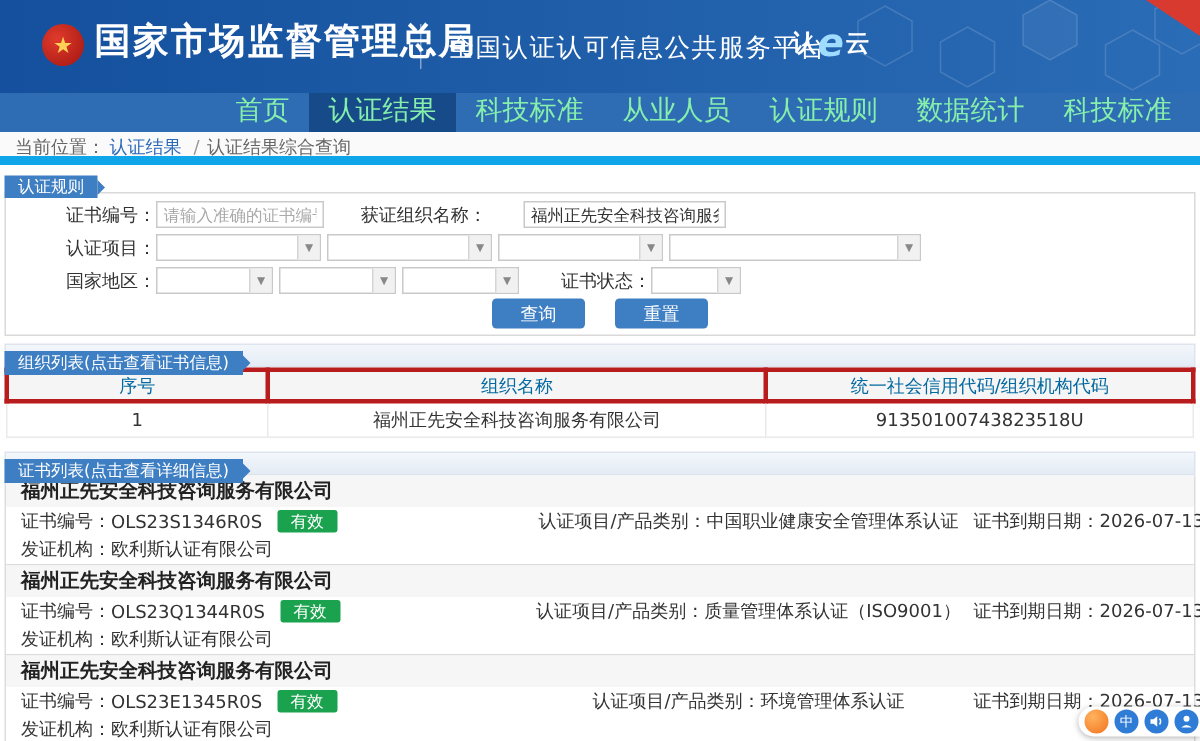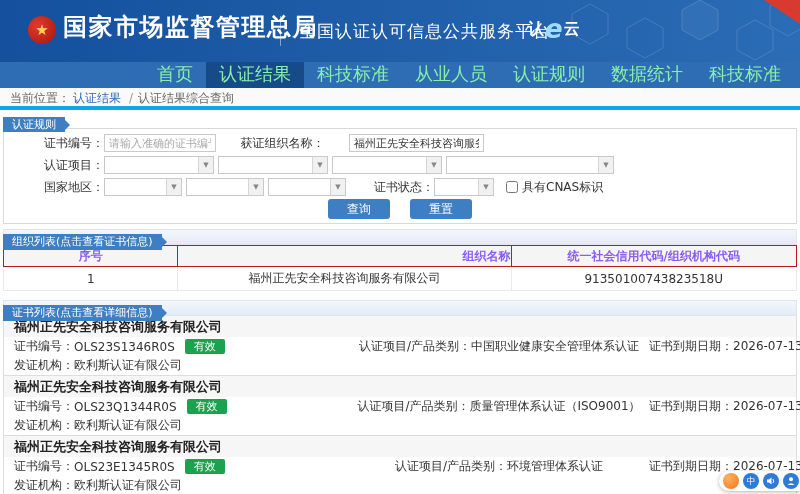--- a/index.html
+++ b/index.html
@@ -23,21 +23,21 @@
   .logo { position:absolute; left:528px; top:14px; display:flex; align-items:flex-end; color:#fff; z-index:2; }
   .logo .l-ren,.logo .l-yun { font-size:16px; font-weight:bold; line-height:30px; }
   .logo .l-e { font-size:26px; font-weight:bold; font-style:italic; color:#9fdcff; line-height:30px; margin:0 1px; }
 
   
   .nav { height:26px; background:#2e6cb3; display:flex; justify-content:flex-end; padding-right:6px; }
   .nav-item { color:#86efac; font-size:18px; line-height:26px; padding:0 13px; cursor:pointer; white-space:nowrap;font-family:Liberation Mono, monospace; }
   .nav-item.active { background:#164a89; }
 
   
-  .crumb { height:22px; line-height:21px; background:#fafafa; border-bottom:4px solid #0ea5e9;
+  .crumb { height:22px; line-height:21px; background:#fafafa; border-bottom:6px solid #0ea5e9;
     font-size:12px; color:#666; padding-left:10px; }
   .crumb .lnk { color:#2a6ab8; margin:0 3px; cursor:pointer; }
   .crumb .sep { margin:0 5px; color:#999; }
 
   
   .stab { position:relative; display:inline-block; background:#3e7ec2; color:#fff; font-size:11px;
     line-height:15px; height:15px; padding:0 9px; }
   .stab::after { content:""; position:absolute; right:-5px; top:2.5px; border-left:5px solid #3e7ec2;
     border-top:5px solid transparent; border-bottom:5px solid transparent; }
   .tabrow { margin:3px 0 0 3px; height:15px; }
@@ -63,23 +63,23 @@
     border-left:1px solid #d5d5d5; color:#888; font-size:7px; text-align:center; line-height:16px; }
   .sw110 { width:110px; } .sw168 { width:168px; } .sw78 { width:78px; } .sw60 { width:60px; }
   .cnas { display:flex; align-items:center; font-size:12px; color:#333; margin-left:8px; }
   .cnas input { margin-right:4px; width:12px; height:12px; }
   .btnrow { height:20px; margin-top:2px; display:flex; justify-content:center; gap:20px; }
   .btn { width:62px; height:20px; background:#3e7ec2; color:#fff; border:none; border-radius:3px;
     font-size:12px; cursor:pointer; font-family:inherit; line-height:18px; }
 
   
   .otable { width:calc(100% - 6px); margin:0 3px; border-collapse:collapse; }
-  .otable th { height:21px; background:#f5f5f5; border:1px solid #b91c1c; font-size:12px; font-weight:bold; color:#8b5cf6; }
+  .otable th { height:21px; background:#f5f5f5; border:3px solid #b91c1c; font-size:12px; font-weight:normal; color:#0369a1; }
   .otable td { height:24px; background:#fff; border:1px solid #e9e9e9; font-size:12px; color:#333; text-align:center; cursor:pointer; }
-  .c1 { width:22%; } .c2 { width:42%;text-align:right; } .c3 { width:36%; }
+  .c1 { width:22%; } .c2 { width:42%; } .c3 { width:36%; }
 
   
   .cards { margin:0 3px; border-left:1px solid #ddd; border-right:1px solid #ddd; }
   .card { border-bottom:1px solid #ddd; cursor:pointer; }
   .card-title { background:#f6f6f6; font-size:13px; font-weight:bold; color:#222; line-height:21px; padding:0 10px; }
   .card-detail { display:flex; align-items:center; height:19px; font-size:12px; color:#333; padding:0 10px; }
   .cd-left { width:335px; display:flex; align-items:center; flex:none; }
   .cd-mid { width:300px; flex:none; white-space:nowrap;text-align:center; }
   .cd-right { flex:1; white-space:nowrap; }
   .badge { margin-left:10px; background:#1ba24e; color:#fff; font-size:11px; line-height:15px; padding:0 9px; border-radius:2px; }
@@ -170,24 +170,20 @@
     <div class="sel sw78">
         <span class="chev">▼</span>
       </div>
     <div class="sel sw78">
         <span class="chev">▼</span>
       </div>
     <span class="flabel3">证书状态：</span>
     <div class="sel sw60">
         <span class="chev">▼</span>
       </div>
-    <label class="cnas">
-      <input type="checkbox" style="">
-      <span>具有CNAS标识</span>
-    </label>
   </div>
   <div class="btnrow">
     <button class="btn">查询</button>
     <button class="btn">重置</button>
   </div>
 </div>
 
 <div class="sbar">
   <span class="stab">组织列表(点击查看证书信息)</span>
 </div>

